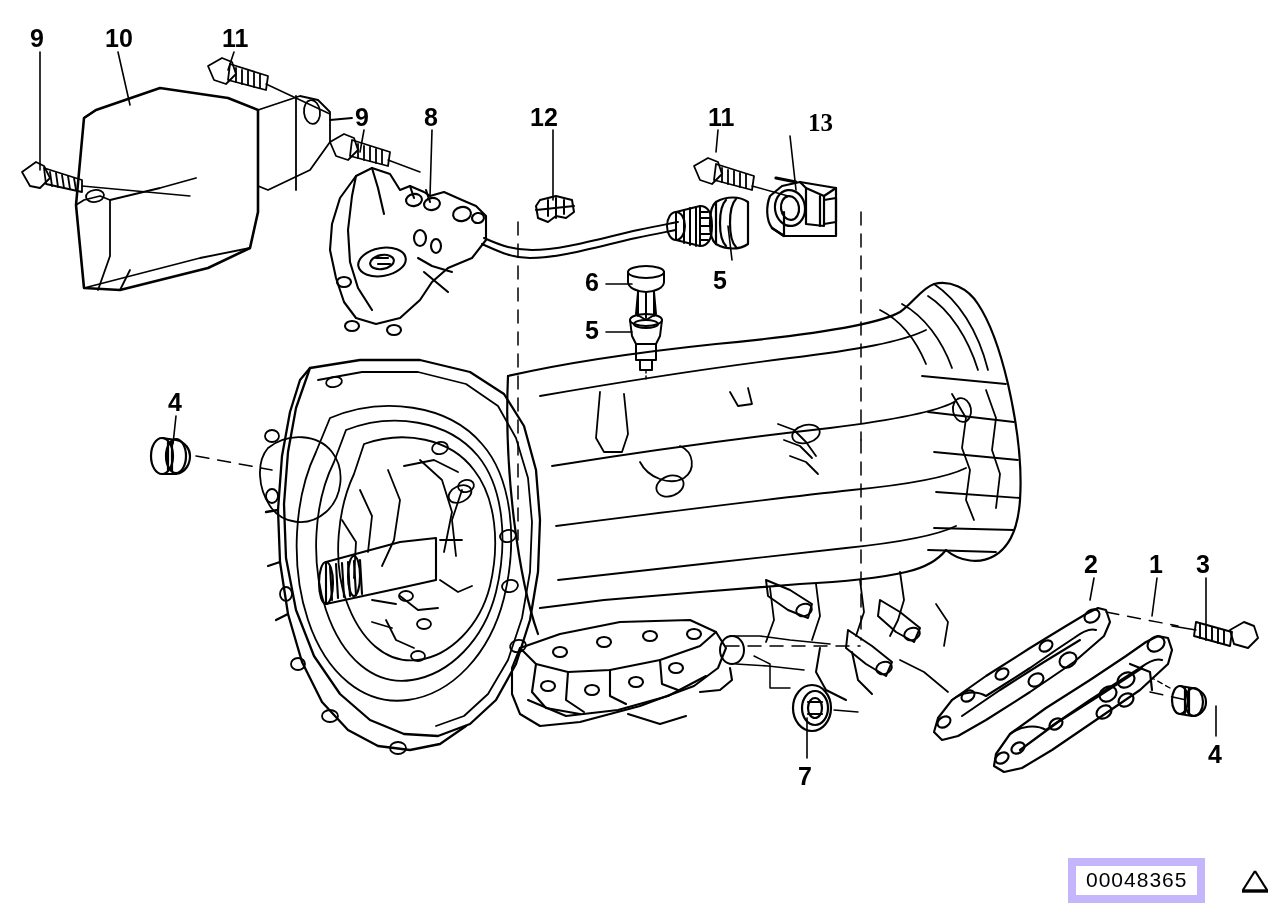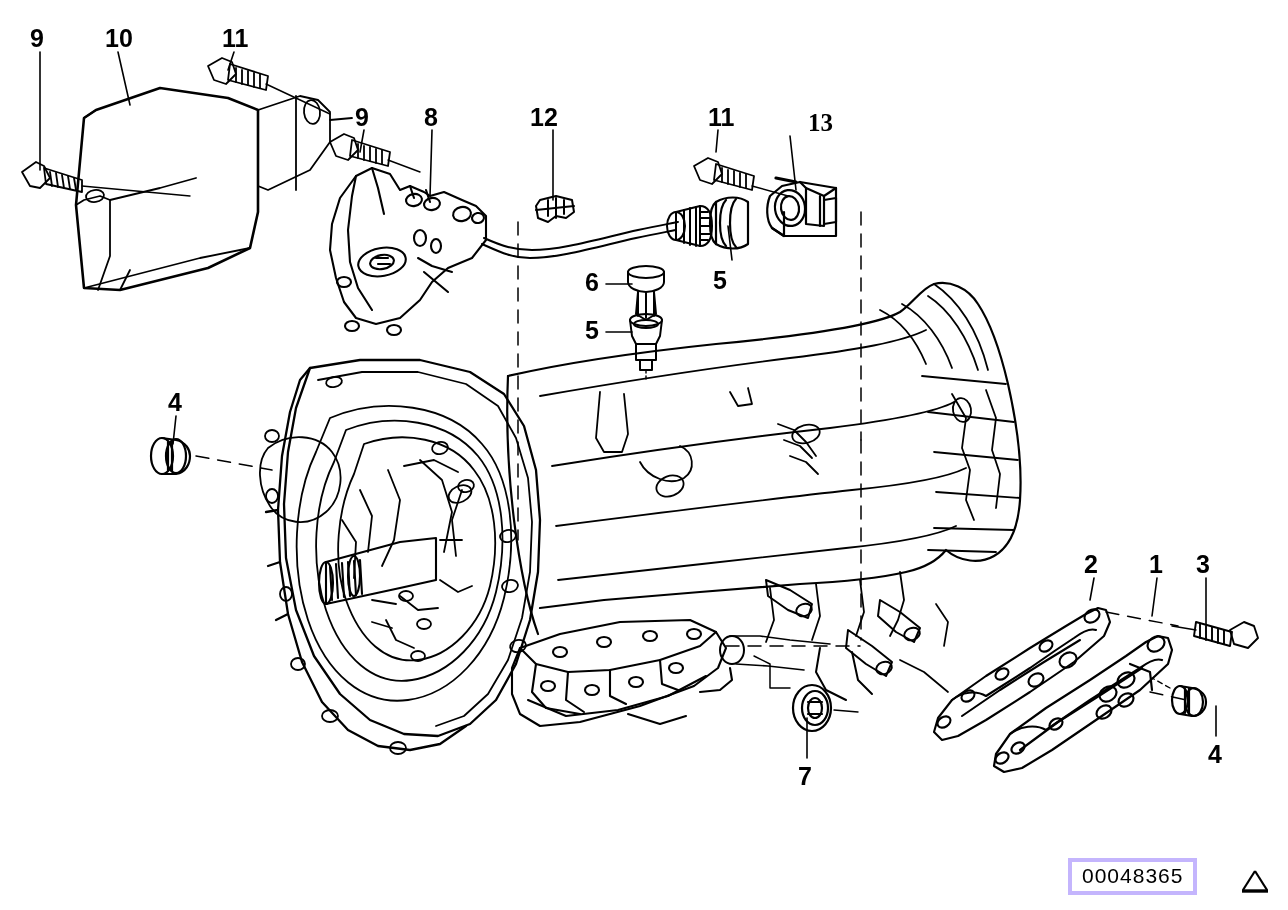--- a/index.html
+++ b/index.html
@@ -29,21 +29,21 @@
     font-family: "Liberation Sans", sans-serif;
     font-weight: bold;
     font-size: 25px;
     color: #000000;
     line-height: 1;
     white-space: nowrap;
     user-select: none;
   }
   .partno-box {
     position: absolute;
-    border: 4px solid #c4b5fd;
+    border: 8px solid #c4b5fd;
     background: #ffffff;
     padding: 3px 10px 4px 10px;
     font-family: "Liberation Sans", sans-serif;
     font-size: 21px;
     letter-spacing: 1px;
     color: #000000;
     line-height: 1.05;
   }
   .tri-mark {
     position: absolute;

